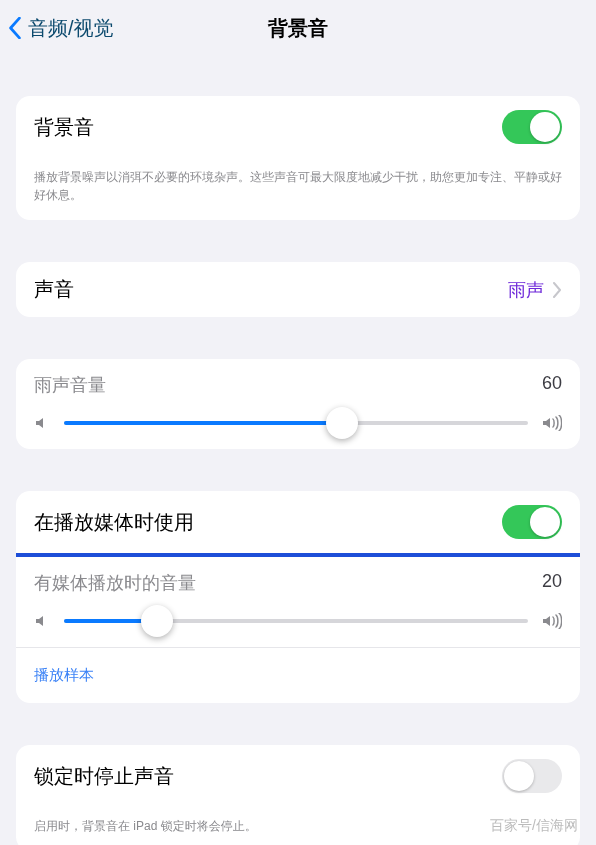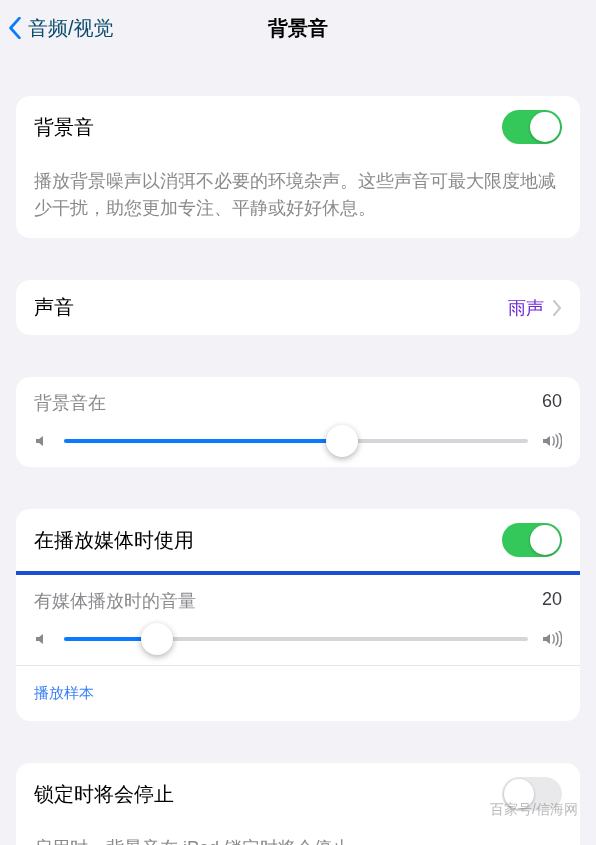--- a/index.html
+++ b/index.html
@@ -40,21 +40,21 @@
   .row {
     padding: 14px 18px;
     display: flex;
     align-items: center;
     justify-content: space-between;
     min-height: 52px;
   }
   .row-title { font-size: 20px; }
   .footer-note {
     padding: 10px 18px 16px;
-    font-size: 18px;
+    font-size: 12px;
     color: #8a8a8e;
     line-height: 1.5;
   }
   .value-right {
     display: flex;
     align-items: center;
     color: #6d28d9;
     font-size: 18px;
     gap: 8px;
   }
@@ -86,21 +86,21 @@
     position: absolute; left: 0; top: 0; bottom: 0; background: #0a7aff; border-radius: 2px;
   }
   .thumb {
     position: absolute; top: 50%; width: 32px; height: 32px; border-radius: 50%;
     background: #fff; box-shadow: 0 2px 6px rgba(0,0,0,.3);
     transform: translate(-50%, -50%);
   }
   .link-row { padding: 18px; }
   .link { color: #3b82f6; font-size: 15px; }
   .watermark {
-    position: absolute; right: 18px; bottom: 26px;
+    position: absolute; right: 18px; bottom: 10px;
     font-size: 14px; color: rgba(120,120,120,.5);
     pointer-events: none;
   }
 </style>
 </head>
 <body>
 
 <div class="navbar">
   <div class="back">
     <svg viewBox="0 0 12 20">
@@ -131,21 +131,21 @@
         <svg class="chev" viewBox="0 0 10 16">
           <polyline points="2,1 8,8 2,15" fill="none" stroke="#c7c7cc" stroke-width="2" stroke-linecap="round" stroke-linejoin="round"></polyline>
         </svg>
       </div>
     </div>
   </div>
 
   <div class="group">
     <div class="slider-block">
       <div class="slider-head dark-right">
-        <span>背景音在</span>
+        <span>雨声音量</span>
         <span class="val">60</span>
       </div>
       <div class="slider-wrap">
         <span class="speaker">
           <svg width="16" height="16" viewBox="0 0 16 16">
               <path fill="#8a8a8e" d="M2 6h3l4-3v10l-4-3H2z"></path>
             </svg>
         </span>
         <div class="track">
           <div class="track-fill" id="fill-rain" style="width: 60%;"></div>
@@ -191,21 +191,21 @@
         </span>
       </div>
     </div>
     <div class="link-row" style="border-top:1px solid #e6e6ea;">
       <span class="link">播放样本</span>
     </div>
   </div>
 
   <div class="group">
     <div class="row">
-      <div class="row-title">锁定时将会停止</div>
+      <div class="row-title">锁定时停止声音</div>
       <div class="switch off">
           <div class="knob"></div>
         </div>
     </div>
     <div class="footer-note">启用时，背景音在 iPad 锁定时将会停止。</div>
   </div>
 
 </div>
 
 <div class="watermark">百家号/信海网</div>

